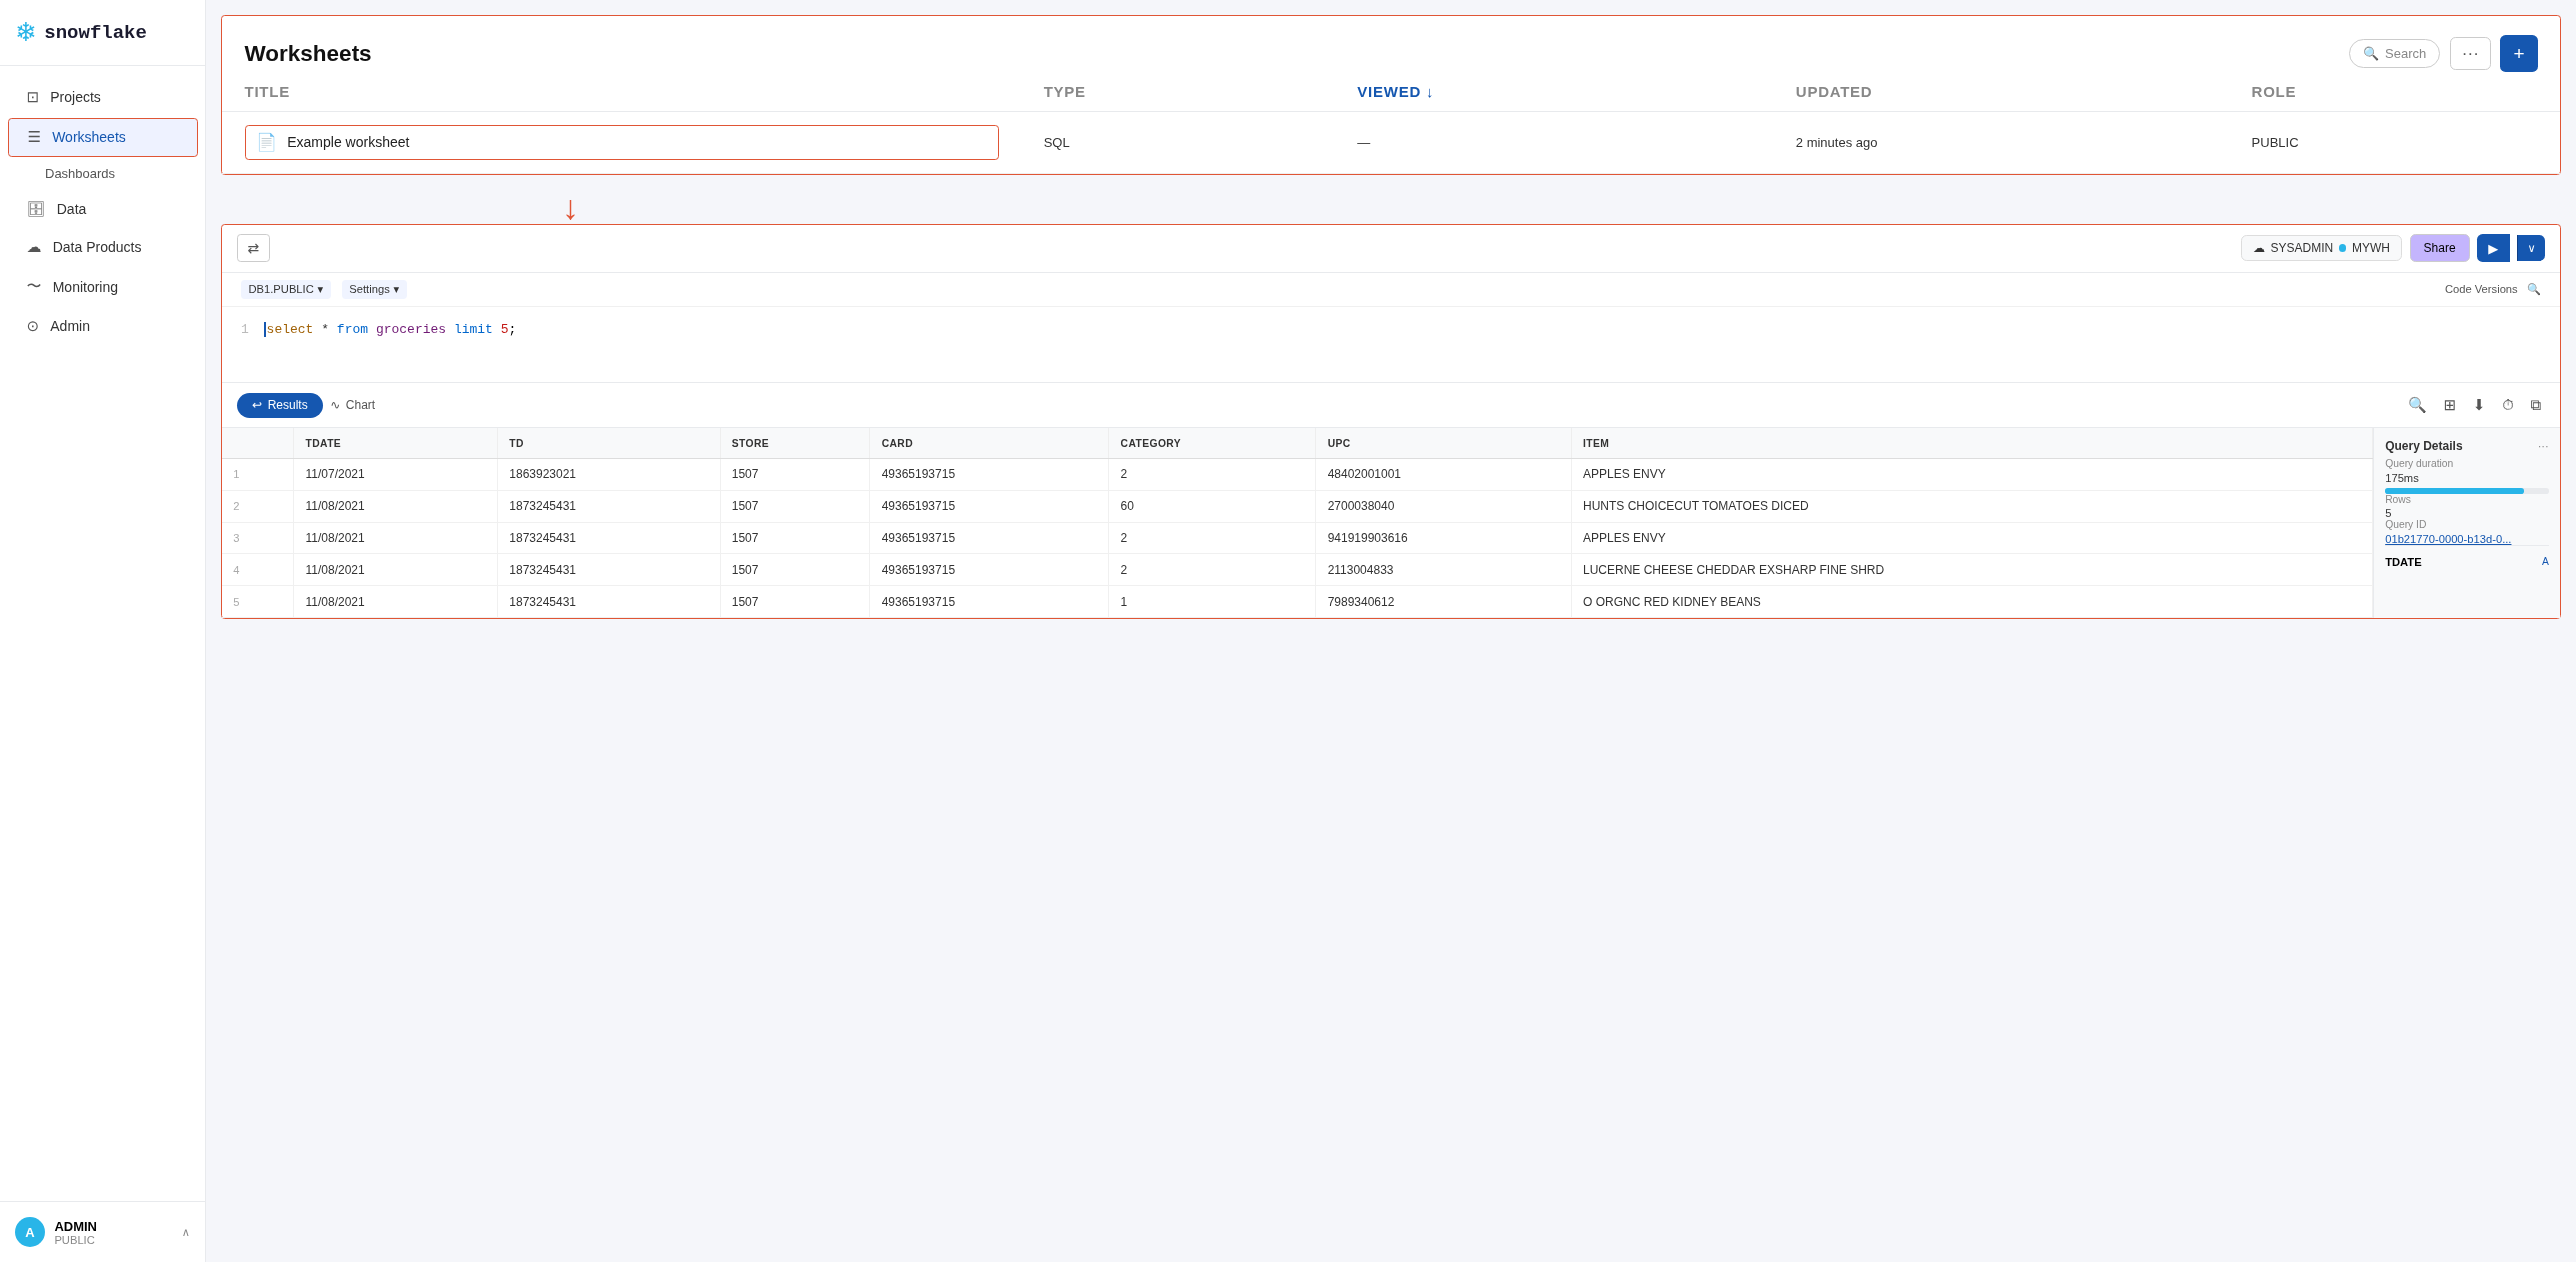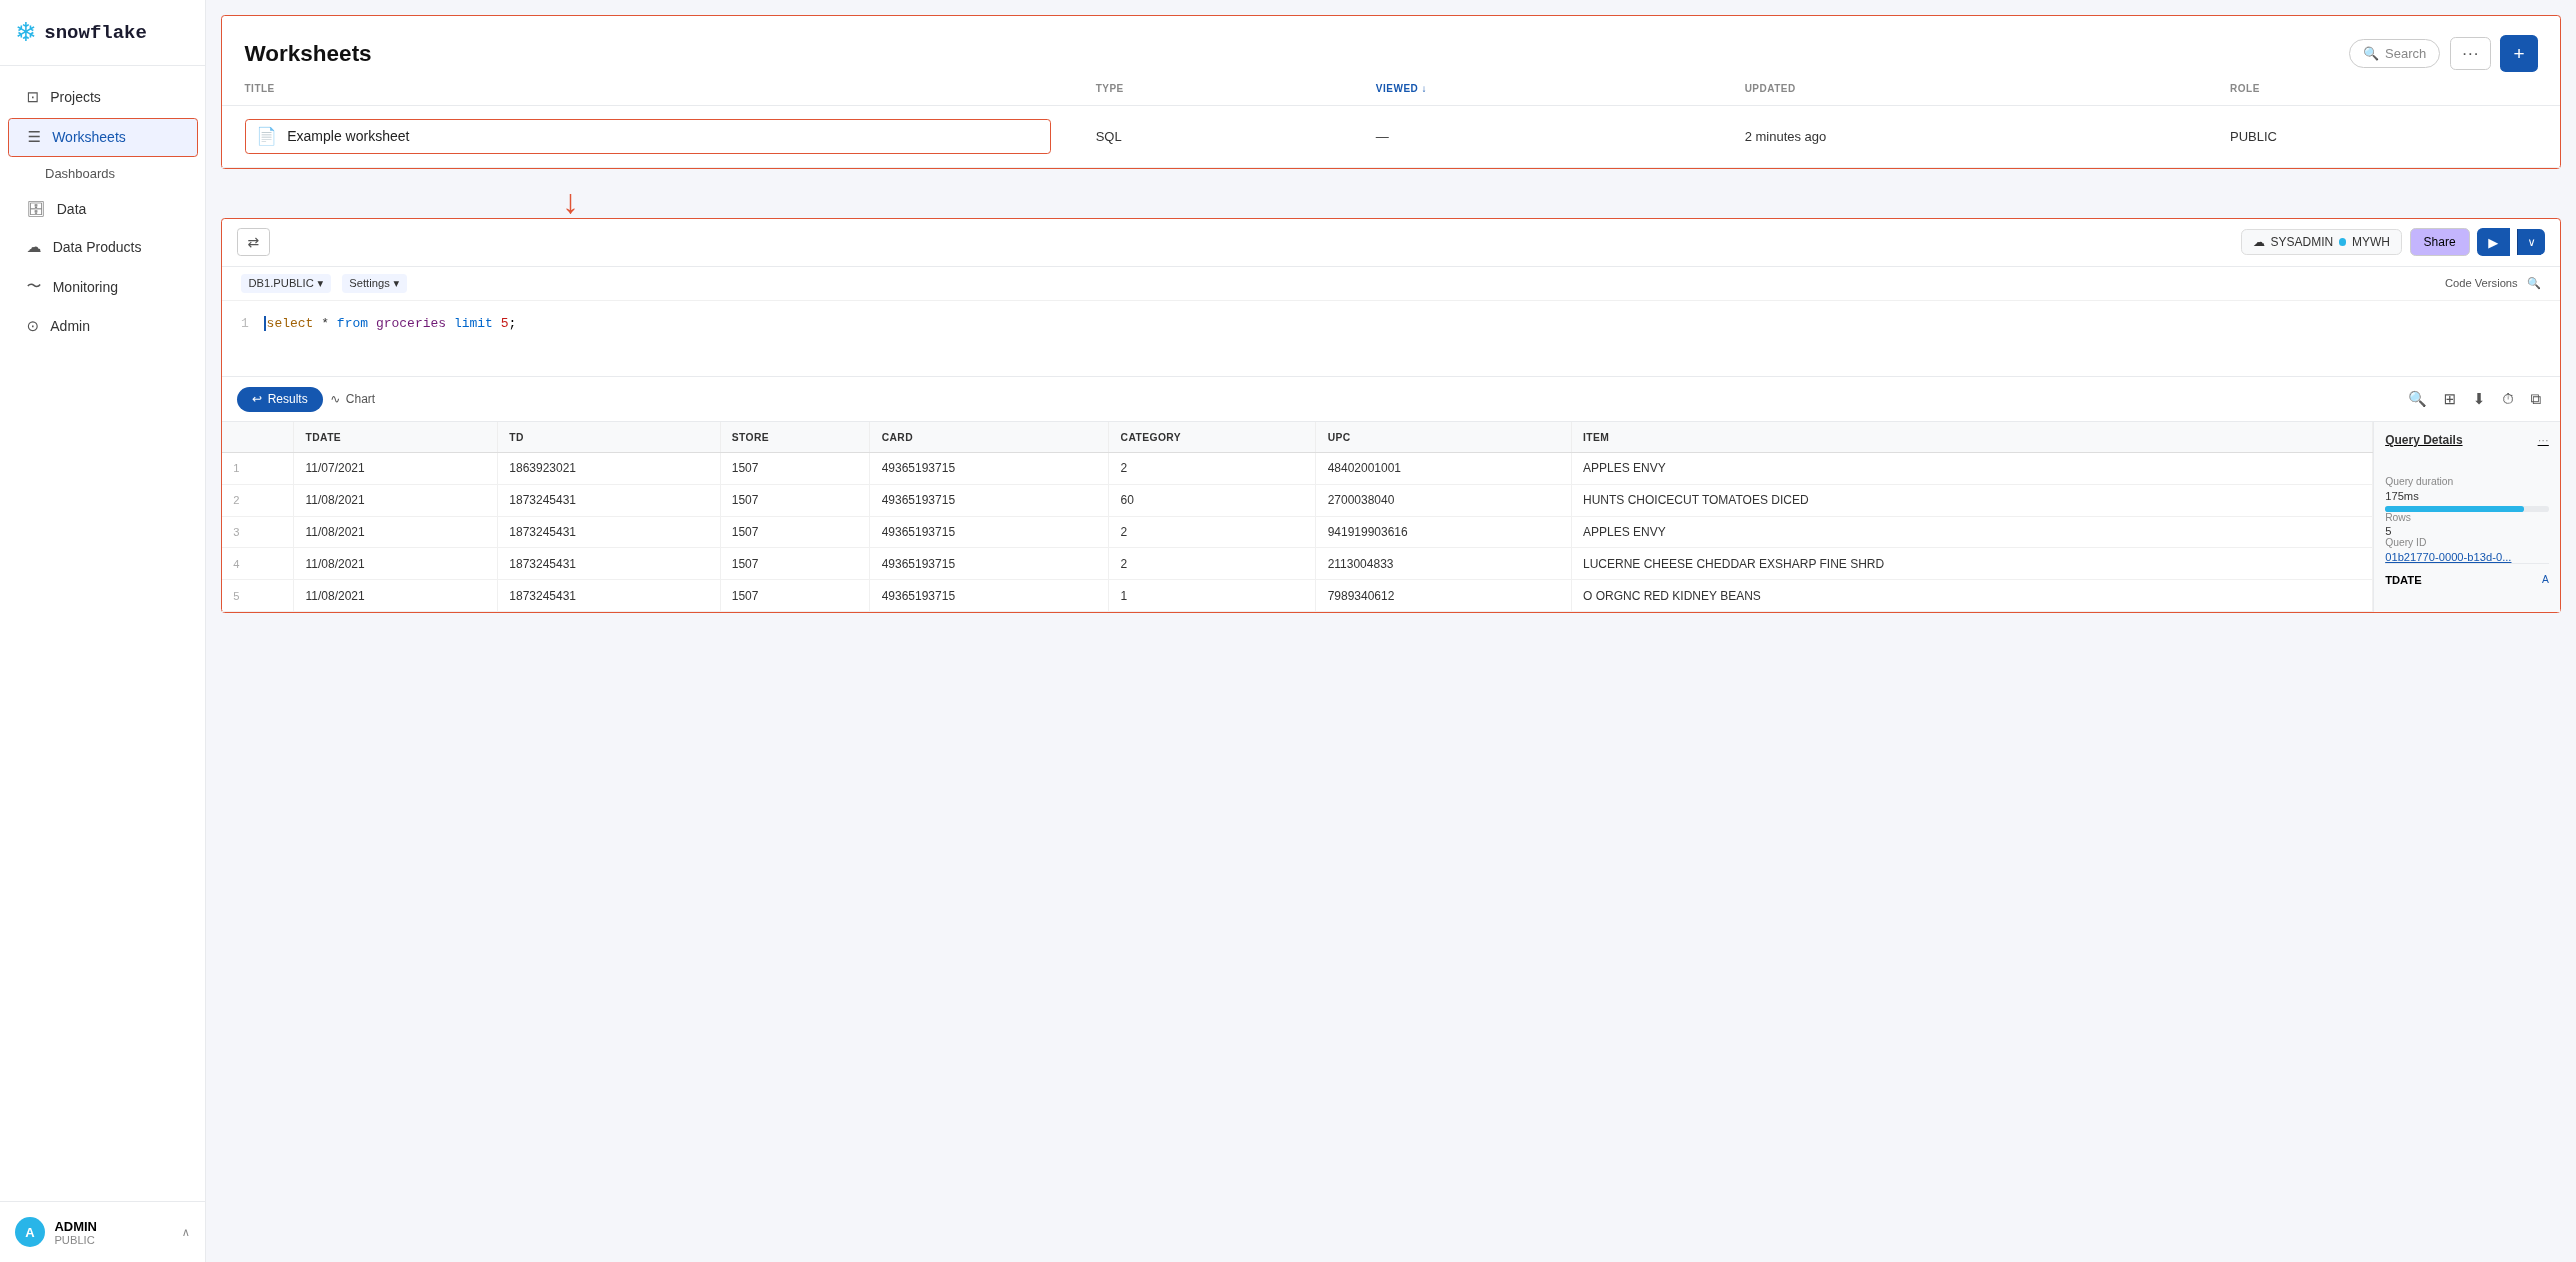--- a/index.html
+++ b/index.html
@@ -163,21 +163,21 @@
     .tab.active {
       color: #1557b0;
       border-bottom: 1.9px solid #1557b0;
       font-weight: 500;
     }
     .table-container { padding: 0; }
     .data-table { width: 100%; border-collapse: collapse; }
     .data-table th {
       padding: 11.2px 22.5px;
       text-align: left;
-      font-size: 10px;
+      font-size: 15px;
       font-weight: 600;
       color: #888;
       letter-spacing: 0.05em;
       text-transform: uppercase;
       border-bottom: 0.9px solid #e8eaed;
     }
     .data-table th.sorted { color: #1557b0; cursor: pointer; }
     .data-table td {
       padding: 13px 22.5px;
       border-bottom: 0.9px solid #f0f0f0;
@@ -392,22 +392,21 @@
       min-width: 187px;
       border-left: 0.9px solid #e8eaed;
       padding: 11.2px;
       background: #f8f9fa;
       font-size: 11.2px;
     }
     .qd-header {
       display: flex;
       align-items: center;
       justify-content: space-between;
-      margin-bottom: 29px;
-      text-decoration: underline;
+      margin-bottom: 5px;
     }
     .qd-title { font-weight: 600; font-size: 12px; color: #333; }
     .qd-dots { color: #888; cursor: pointer; }
     .qd-row { margin-bottom: 0; }
     .qd-label { color: #888; font-size: 10.3px; margin-bottom: 2.8px; }
     .qd-value { color: #333; font-size: 11.2px; font-weight: 500; }
     .qd-bar-bg { background: #e8eaed; border-radius: 2.8px; height: 5.6px; margin-top: 3.7px; }
     .qd-bar-fill { background: #29b5e8; height: 5.6px; border-radius: 2.8px; width: 85%; }
     .qd-link { color: #1557b0; font-size: 11.2px; text-decoration: underline; cursor: pointer; }
     .qd-tdate { display: flex; align-items: center; justify-content: space-between; padding-top: 9.4px; border-top: 0.9px solid #e8eaed; }

